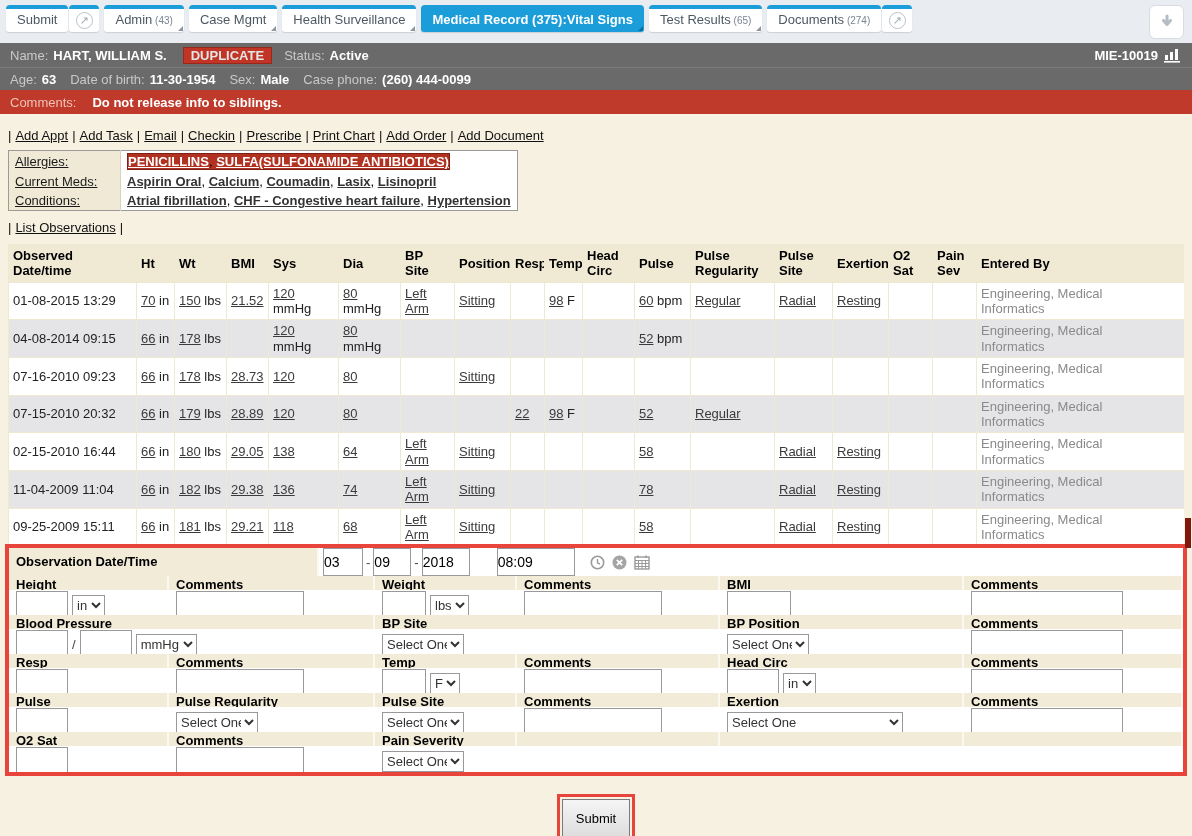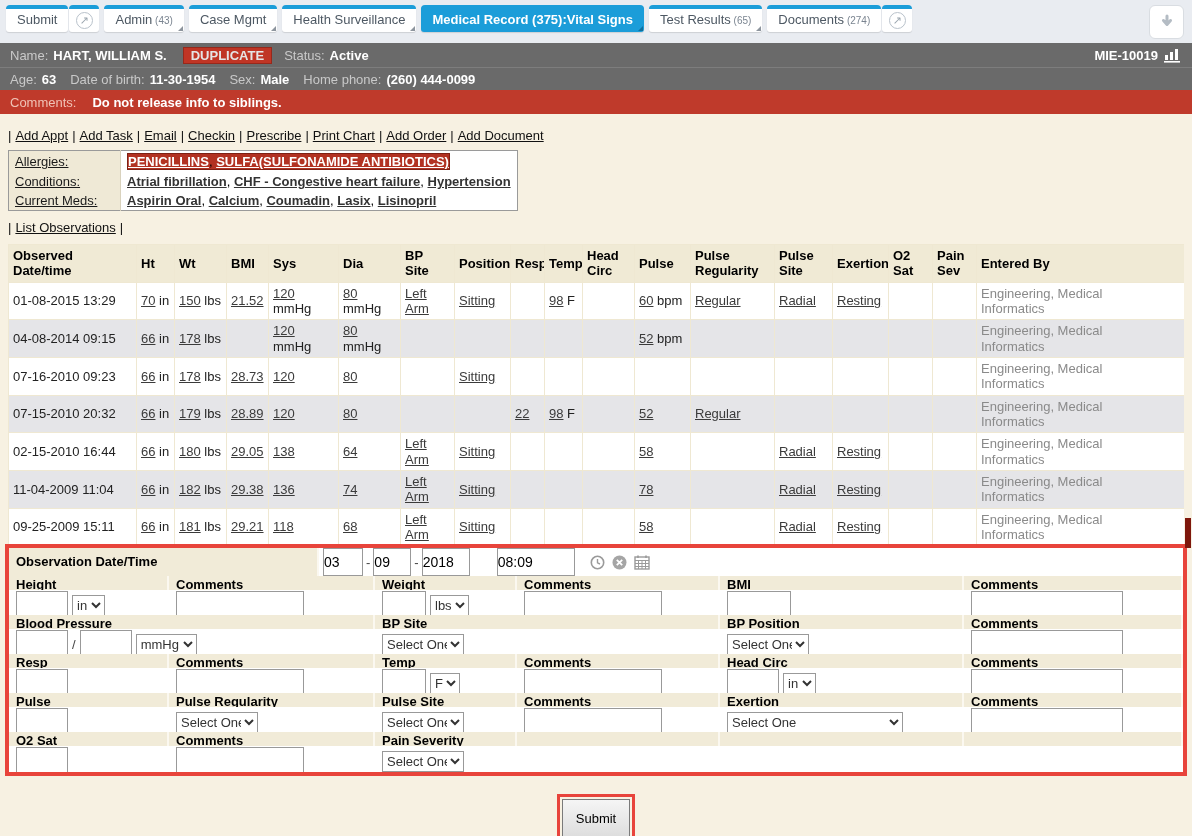--- a/index.html
+++ b/index.html
@@ -145,45 +145,45 @@
       </svg>
   </span>
 </div>
 <div class="bar info">
   <span class="lbl">Age:</span>
   <span class="val">63</span>
   <span class="lbl">Date of birth:</span>
   <span class="val">11-30-1954</span>
   <span class="lbl">Sex:</span>
   <span class="val">Male</span>
-  <span class="lbl">Home phone:</span>
+  <span class="lbl">Case phone:</span>
   <span class="val">(260) 444-0099</span>
 </div>
 <div class="bar commentbar">
   <span class="lbl">Comments:</span>
   <span class="val">Do not release info to siblings.</span>
 </div>
 
 <div class="content">
 
   <div class="action-links"><span class="sep">|</span><a href="#">Add Appt</a><span class="sep">|</span><a href="#">Add Task</a><span class="sep">|</span><a href="#">Email</a><span class="sep">|</span><a href="#">Checkin</a><span class="sep">|</span><a href="#">Prescribe</a><span class="sep">|</span><a href="#">Print Chart</a><span class="sep">|</span><a href="#">Add Order</a><span class="sep">|</span><a href="#">Add Document</a></div>
 
   <table class="summary-box">
       <tbody>
         <tr>
           <td class="sb-label"><a href="#">Allergies:</a></td>
           <td class="sb-value"><span class="alert-wrap"><a href="#">PENICILLINS</a>, <a href="#">SULFA(SULFONAMIDE ANTIBIOTICS)</a></span></td>
         </tr>
         <tr>
+          <td class="sb-label"><a href="#">Current Meds:</a></td>
+          <td class="sb-value"><a href="#">Aspirin Oral</a>, <a href="#">Calcium</a>, <a href="#">Coumadin</a>, <a href="#">Lasix</a>, <a href="#">Lisinopril</a></td>
+        </tr>
+        <tr>
           <td class="sb-label"><a href="#">Conditions:</a></td>
           <td class="sb-value"><a href="#">Atrial fibrillation</a>, <a href="#">CHF - Congestive heart failure</a>, <a href="#">Hypertension</a></td>
-        </tr>
-        <tr>
-          <td class="sb-label"><a href="#">Current Meds:</a></td>
-          <td class="sb-value"><a href="#">Aspirin Oral</a>, <a href="#">Calcium</a>, <a href="#">Coumadin</a>, <a href="#">Lasix</a>, <a href="#">Lisinopril</a></td>
         </tr>
       </tbody>
     </table>
 
   <div class="list-obs"><span class="sep">|</span><a href="#">List Observations</a><span class="sep">|</span></div>
 
   <div class="table-clip">
     <table class="obs">
       <colgroup>
           <col style="width: 128px;">

